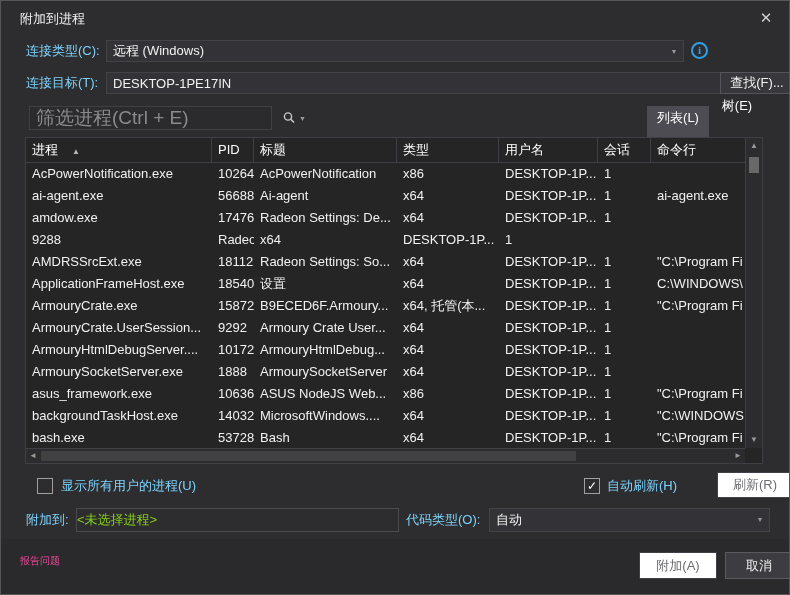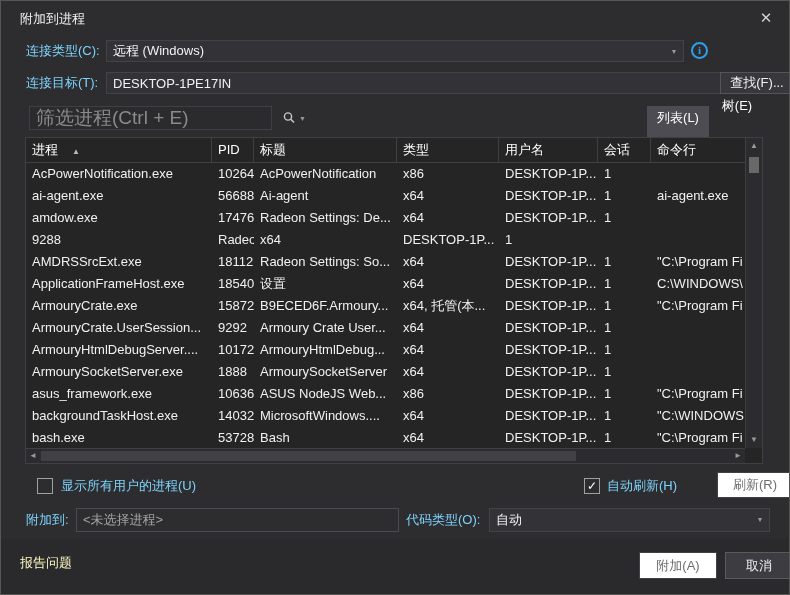--- a/index.html
+++ b/index.html
@@ -48,24 +48,24 @@
   .vscroll{ position:absolute; right:0; top:0; width:17px; height:310px; background:#2c2c2e; border-left:1px solid #3f3f46; }
   .varrow{ position:absolute; left:0; width:16px; height:14px; color:#999999; font-size:8px; text-align:center; line-height:14px; cursor:pointer; }
   .vthumb{ position:absolute; left:3px; top:19px; width:10px; height:16px; background:#686868; cursor:pointer; }
   .hscroll{ position:absolute; left:0; bottom:0; width:719px; height:15px; background:#2c2c2e; border-top:1px solid #3f3f46; }
   .harrow{ position:absolute; top:0; width:14px; height:14px; color:#999999; font-size:8px; text-align:center; line-height:14px; cursor:pointer; }
   .hthumb{ position:absolute; left:15px; top:2px; width:535px; height:10px; background:#414144; cursor:pointer; }
 
   
   .chk{ width:16px; height:16px; border:1px solid #a0a0a0; background:#2d2d30; display:inline-block; color:#ffffff; font-size:12px; text-align:center; line-height:14px; cursor:pointer; }
 
-  .field{ background:#2d2d30; border:1px solid #4a4a50; height:24px; line-height:22px; padding-left:6px; color:#a3a3a3; }
+  .field{ background:#2d2d30; border:1px solid #4a4a50; height:24px; line-height:22px; color:#84cc16; }
 
   .footer{ position:absolute; left:0; bottom:0; width:100%; height:55px; background:#2a2a2d; }
-  .link{ color:#fef9c3; cursor:pointer; font-size:13px; }
+  .link{ color:#ec4899; cursor:pointer; font-size:10px; }
 </style>
 </head>
 <body>
 
 <div class="dialog">
 
   <div class="abs title">附加到进程</div>
   <div class="abs close">✕</div>
 
   <div class="abs lbl" style="left:25px; top:39px;">连接类型(C):</div>

